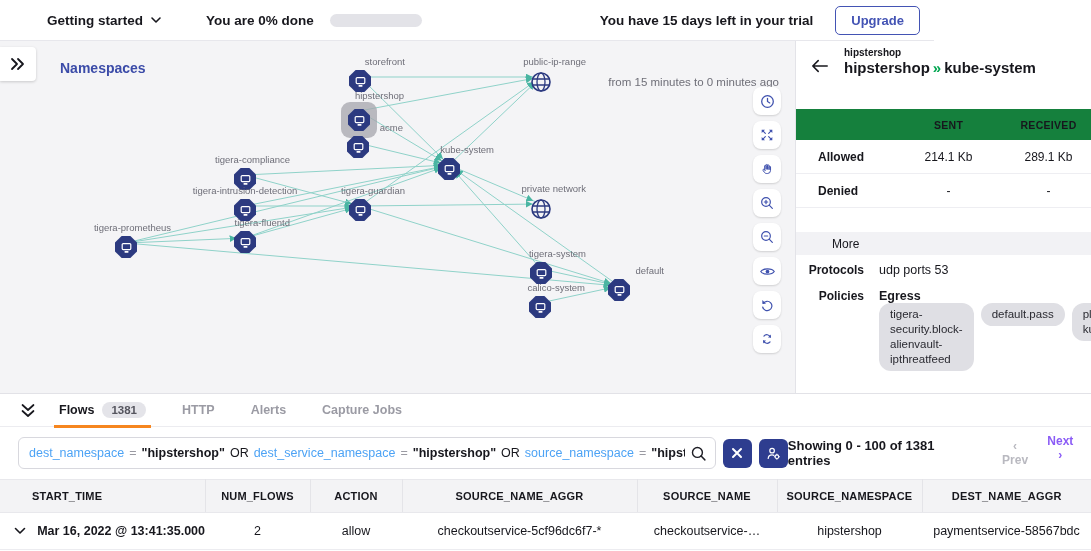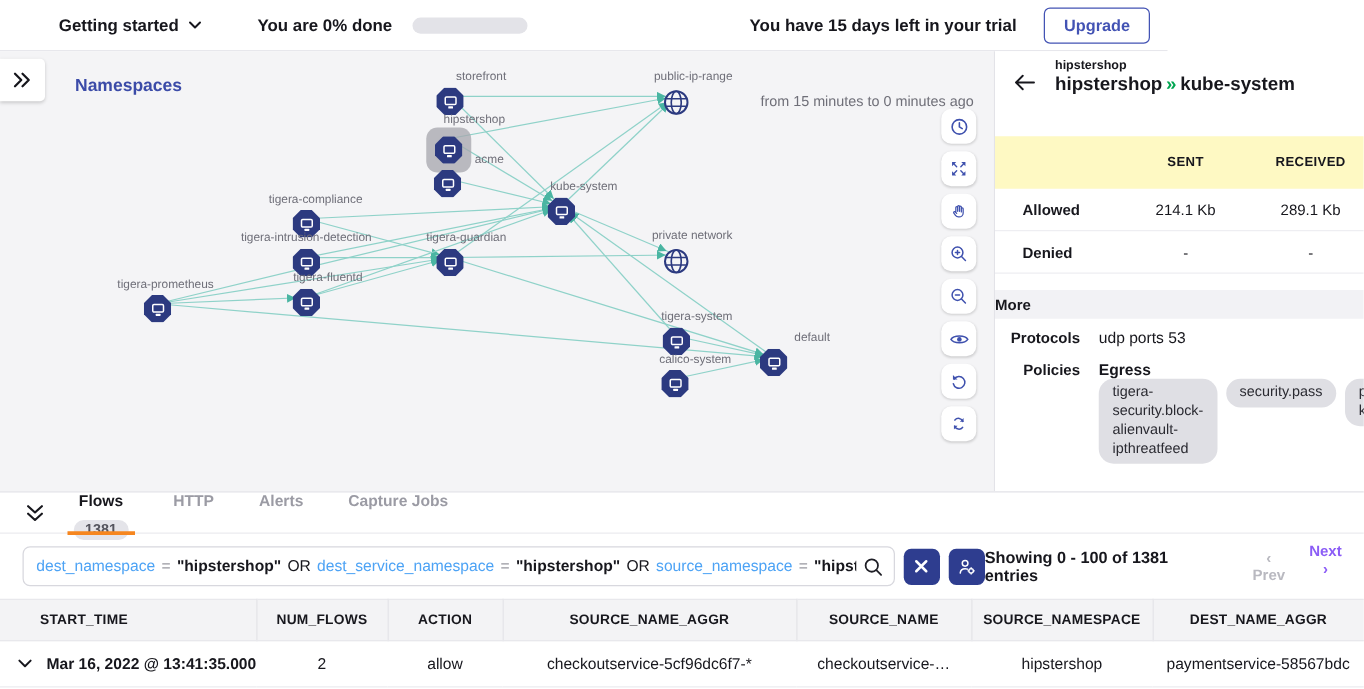--- a/index.html
+++ b/index.html
@@ -45,43 +45,43 @@
   .detail-panel { position:absolute; left:795px; top:41px; width:296px; height:352px; background:#fff;
                   border-left:1px solid #e3e3e8; overflow:hidden; }
   .back-btn { position:absolute; left:13px; top:15px; width:22px; height:22px; background:none; border:none;
               cursor:pointer; color:#17171d; }
   .eyebrow { position:absolute; left:48px; top:6px; font-size:10px; font-weight:bold; }
   .detail-title { position:absolute; left:48px; top:18px; font-size:15px; font-weight:bold; white-space:nowrap; }
   .detail-title .arrow { color:#00a651; padding:0 3px; }
   .stats { position:absolute; left:0; top:68px; width:100%; font-size:12px; }
   .stats-row { display:grid; grid-template-columns:95px 115px 1fr; align-items:center; height:34px;
                border-bottom:1px solid #eeeef2; }
-  .stats-row.hdr { height:42px; background:#fef9c3; border-bottom:none; font-size:10.5px;
+  .stats-row.hdr { height:31px; background:#15803d; border-bottom:none; font-size:10.5px;
                    font-weight:bold; letter-spacing:.3px; }
   .stats-row > :first-child { padding-left:22px; font-weight:bold; }
   .stats-row > :nth-child(2), .stats-row > :nth-child(3) { text-align:center; }
   .more-bar { position:absolute; left:0; top:191px; width:100%; height:23px; background:#f2f2f5;
               display:flex; align-items:center; }
-  .more-bar span { font-size:12px; font-weight:bold; }
+  .more-bar span { margin-left:36px; font-size:12px; font-weight:normal; }
   .kv { position:absolute; left:0; width:100%; display:grid; grid-template-columns:68px 1fr; column-gap:15px; }
   .kv .k { text-align:right; font-weight:bold; font-size:12px; }
   .kv .v { font-size:12.5px; }
   .chips { position:absolute; left:83px; top:262px; display:flex; flex-direction:row; gap:7px; align-items:flex-start; }
   .chip { background:#dfdfe4; border-radius:12px; padding:4px 11px; font-size:11.5px; color:#2a2a31;
           line-height:15px; cursor:pointer; }
   .chip.wide { max-width:196px; }
 
   
   .bottom-panel { position:absolute; left:0; top:393px; width:1091px; height:158px; background:#fff;
                   border-top:1px solid #e2e2e7; }
   .tabbar { position:relative; height:33px; border-bottom:1px solid #ececf0; display:flex; align-items:center; }
   .collapse-btn { background:none; border:none; cursor:pointer; margin-left:16px; width:24px; height:24px;
                   display:flex; align-items:center; justify-content:center; color:#17171d; }
   .tab { position:relative; height:33px; display:flex; align-items:center; gap:8px; padding:0 5px;
-         margin-left:26px; font-size:12.5px; font-weight:bold; color:#9b9ba4; cursor:pointer;flex-direction:column; }
+         margin-left:26px; font-size:12.5px; font-weight:bold; color:#9b9ba4; cursor:pointer; }
   .tab:first-of-type { margin-left:14px; }
   .tab.active { color:#17171d; }
   .tab.active::after { content:""; position:absolute; left:0; right:0; bottom:-1px; height:3px; background:#f6861f; }
   .badge { background:#e4e4e9; color:#55555e; border-radius:10px; padding:2px 9px; font-size:11.5px; font-weight:bold; }
 
   .search-row { position:relative; height:52px; display:flex; align-items:center; }
   .query-box { position:relative; margin-left:18px; width:699px; height:32px; border:1px solid #d8d8de;
                border-radius:6px; background:#fff; display:flex; align-items:center; overflow:hidden;
                padding:0 30px 0 10px; cursor:text; }
   .query-tokens { white-space:nowrap; overflow:hidden; font-size:12.5px; }
@@ -420,21 +420,21 @@
   <div class="kv" style="top:222px">
     <span class="k">Protocols</span>
     <span class="v">udp ports 53</span>
   </div>
   <div class="kv" style="top:248px">
     <span class="k">Policies</span>
     <span class="v" style="font-weight:bold">Egress</span>
   </div>
   <div class="chips">
     <span class="chip wide">tigera-security.block-alienvault-ipthreatfeed</span>
-    <span class="chip">security.pass</span>
+    <span class="chip">default.pass</span>
     <span class="chip">platform.allow-kube-dns</span>
   </div>
 </div>
 
 <div class="bottom-panel">
   <div class="tabbar">
     <button class="collapse-btn">
       <svg width="16" height="15" viewBox="0 0 16 15">
           <path d="M2.5 2l5.5 5 5.5-5M2.5 8l5.5 5 5.5-5" fill="none" stroke="#17171d" stroke-width="1.7" stroke-linecap="round" stroke-linejoin="round"></path>
         </svg>

